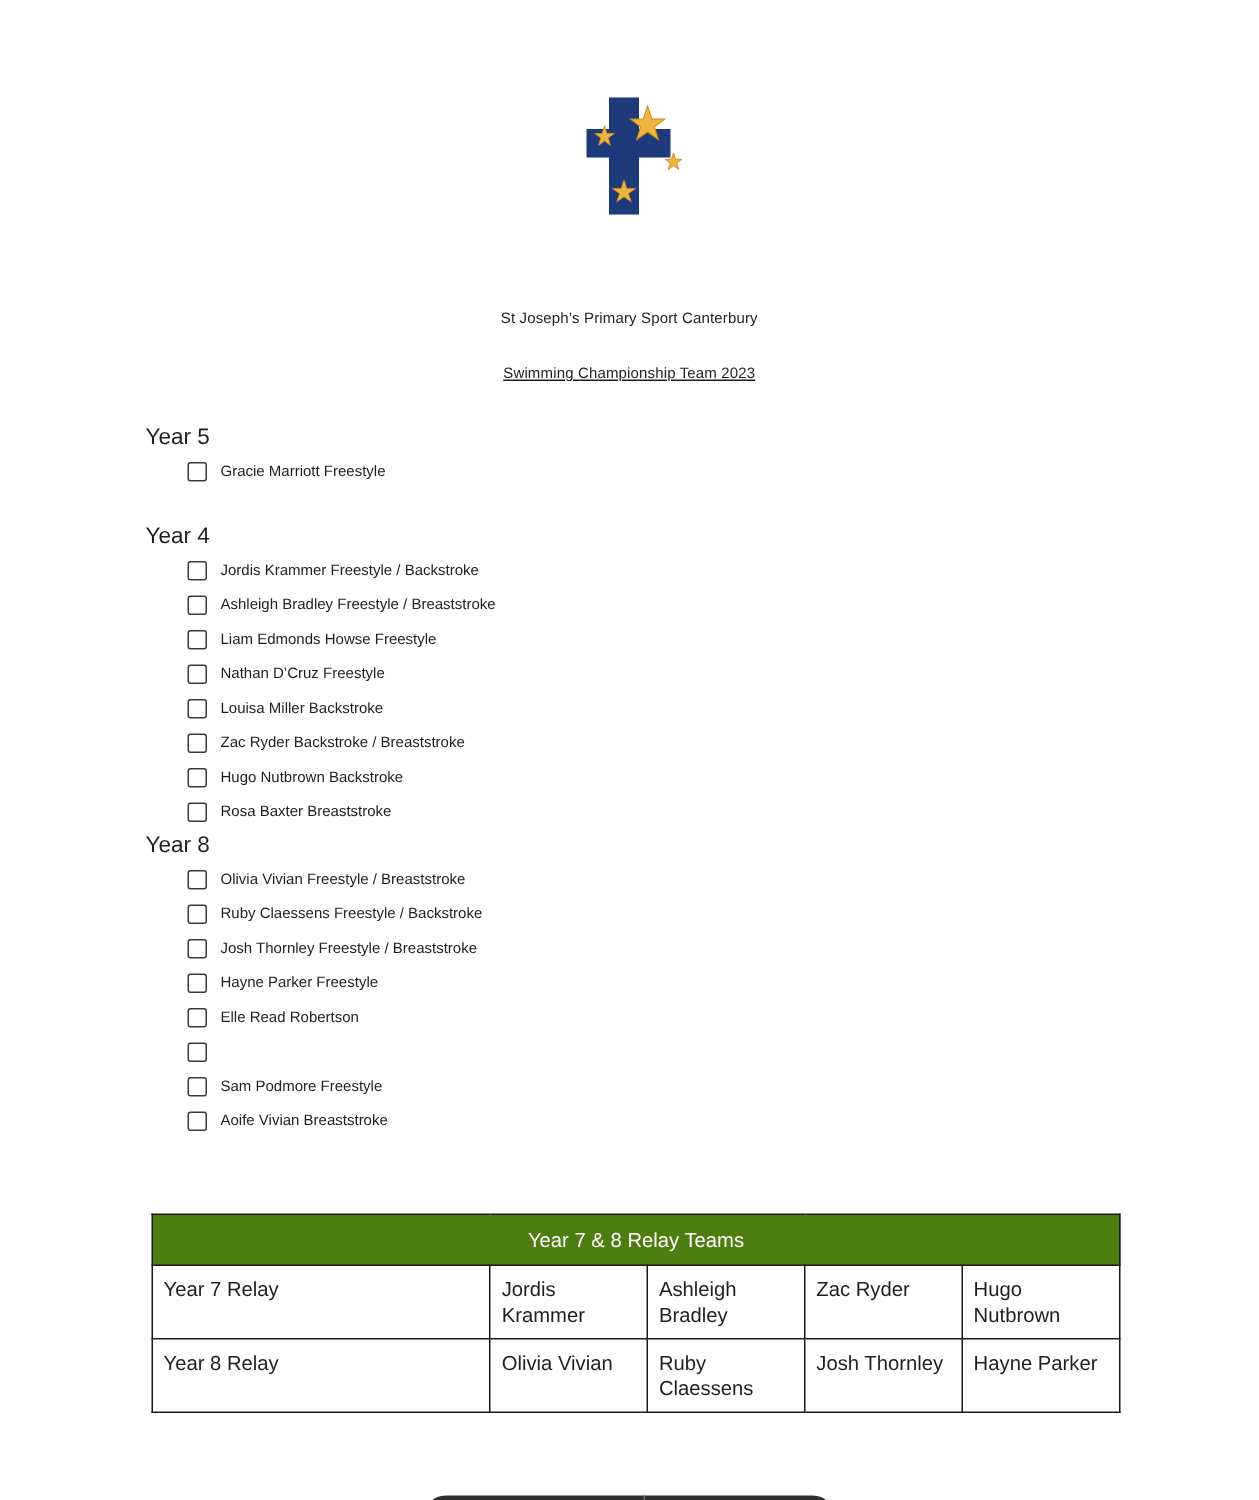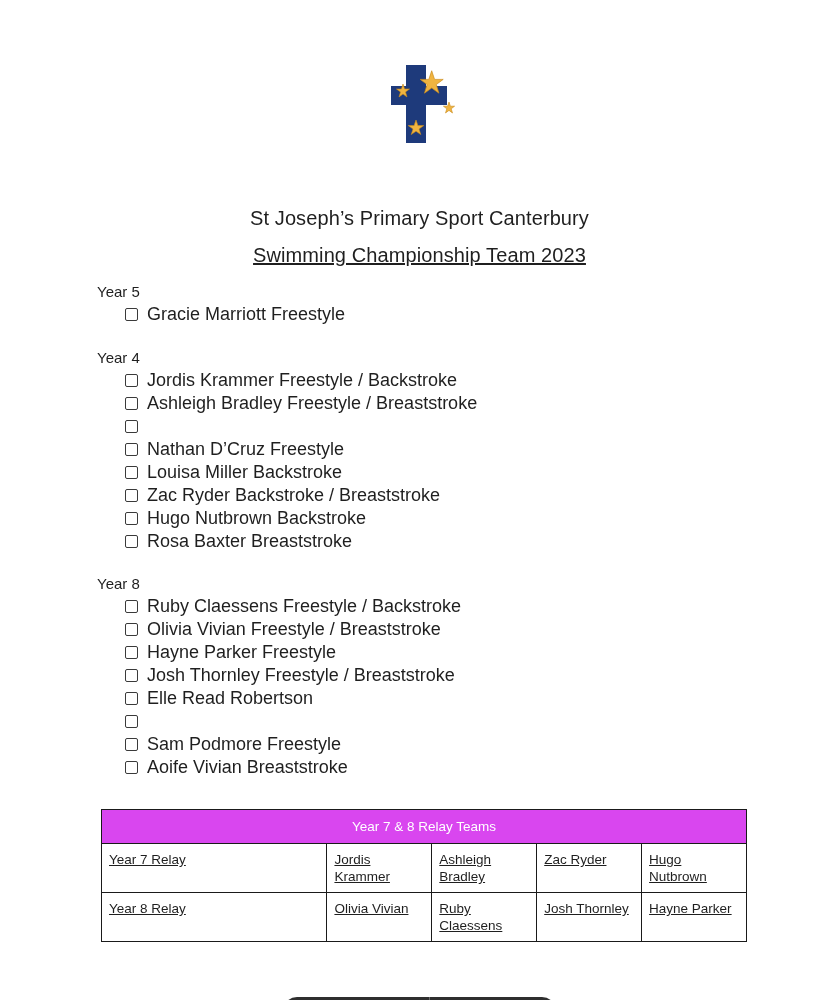--- a/index.html
+++ b/index.html
@@ -2,41 +2,41 @@
 <html><head>
 <meta charset="utf-8">
 <style>
   html, body { margin: 0; padding: 0; background: #ffffff; }
   body {
     width: 839px; height: 1000px; overflow: hidden; position: relative;
     font-family: "Liberation Sans", "DejaVu Sans", sans-serif;
     color: #1f1f1f;
   }
   .logo { position: absolute; left: 388px; top: 62px; width: 72px; height: 86px; }
-  .title { position: absolute; left: 0; width: 839px; text-align: center; font-size: 20px; letter-spacing: 0.1px; }
+  .title { position: absolute; left: 0; width: 839px; text-align: center; font-size: 10px; letter-spacing: 0.1px; }
   .title.l1 { top: 207px; }
   .title.l2 { top: 244px; text-decoration: underline; }
   .section { position: absolute; left: 97px; }
   .section-head { font-size: 15px; height: 23px; line-height: 23px; margin-top: 12px; }
-  .item { position: relative; height: 23px; line-height: 23px; padding-left: 50px; font-size: 18px; white-space: nowrap; }
+  .item { position: relative; height: 23px; line-height: 23px; padding-left: 50px; font-size: 10px; white-space: nowrap; }
   .cb {
     position: absolute; left: 28px; top: 5px; width: 11px; height: 11px;
     border: 1.4px solid #3a3a3a; border-radius: 2px; background: #fff; cursor: pointer;
   }
   table.relay {
     position: absolute; left: 101px; top: 809px; width: 646px;
     border-collapse: collapse; font-size: 13.5px;
   }
   table.relay th {
-    background: #d946ef; color: #ffffff; font-weight: normal; height: 33px;
+    background: #4d7c0f; color: #ffffff; font-weight: normal; height: 33px;
     border: 1.5px solid #1a1a1a; text-align: center; padding: 0;
   }
   table.relay td {
     border: 1.5px solid #1a1a1a; vertical-align: top; padding: 7px 7px 6px 7px;
-    height: 35px; line-height: 17px; text-decoration: underline;
+    height: 35px; line-height: 17px;
   }
   table.relay td.c0 { width: 211px; }
   table.relay td.cn { width: 90px; }
   .toolbar {
     position: absolute; left: 283px; top: 997px; width: 273px; height: 20px;
     background: #2f2f2f; border-radius: 14px 14px 0 0;
   }
   .toolbar .div { position: absolute; left: 146px; top: 0; width: 1px; height: 20px; background: #6a6a6a; }
 </style>
 </head>
@@ -58,34 +58,34 @@
 
 <div class="section" style="top:268px;">
   <div class="section-head">Year 5</div>
   <div class="item"><span class="cb"></span><span>Gracie Marriott Freestyle</span></div>
 </div>
 
 <div class="section" style="top:334px;">
   <div class="section-head">Year 4</div>
   <div class="item"><span class="cb"></span><span>Jordis Krammer Freestyle / Backstroke</span></div>
   <div class="item"><span class="cb"></span><span>Ashleigh Bradley Freestyle / Breaststroke</span></div>
-  <div class="item"><span class="cb"></span></div>
+  <div class="item"><span class="cb"></span><span>Liam Edmonds Howse Freestyle</span></div>
   <div class="item"><span class="cb"></span><span>Nathan D’Cruz Freestyle</span></div>
   <div class="item"><span class="cb"></span><span>Louisa Miller Backstroke</span></div>
   <div class="item"><span class="cb"></span><span>Zac Ryder Backstroke / Breaststroke</span></div>
   <div class="item"><span class="cb"></span><span>Hugo Nutbrown Backstroke</span></div>
   <div class="item"><span class="cb"></span><span>Rosa Baxter Breaststroke</span></div>
 </div>
 
-<div class="section" style="top:560px;">
+<div class="section" style="top:540px;">
   <div class="section-head">Year 8</div>
+  <div class="item"><span class="cb"></span><span>Olivia Vivian Freestyle / Breaststroke</span></div>
   <div class="item"><span class="cb"></span><span>Ruby Claessens Freestyle / Backstroke</span></div>
-  <div class="item"><span class="cb"></span><span>Olivia Vivian Freestyle / Breaststroke</span></div>
+  <div class="item"><span class="cb"></span><span>Josh Thornley Freestyle / Breaststroke</span></div>
   <div class="item"><span class="cb"></span><span>Hayne Parker Freestyle</span></div>
-  <div class="item"><span class="cb"></span><span>Josh Thornley Freestyle / Breaststroke</span></div>
   <div class="item"><span class="cb"></span><span>Elle Read Robertson</span></div>
   <div class="item"><span class="cb"></span></div>
   <div class="item"><span class="cb"></span><span>Sam Podmore Freestyle</span></div>
   <div class="item"><span class="cb"></span><span>Aoife Vivian Breaststroke</span></div>
 </div>
 
 <table class="relay">
   <tbody>
       <tr>
     <th colspan="5">Year 7 &amp; 8 Relay Teams</th>

